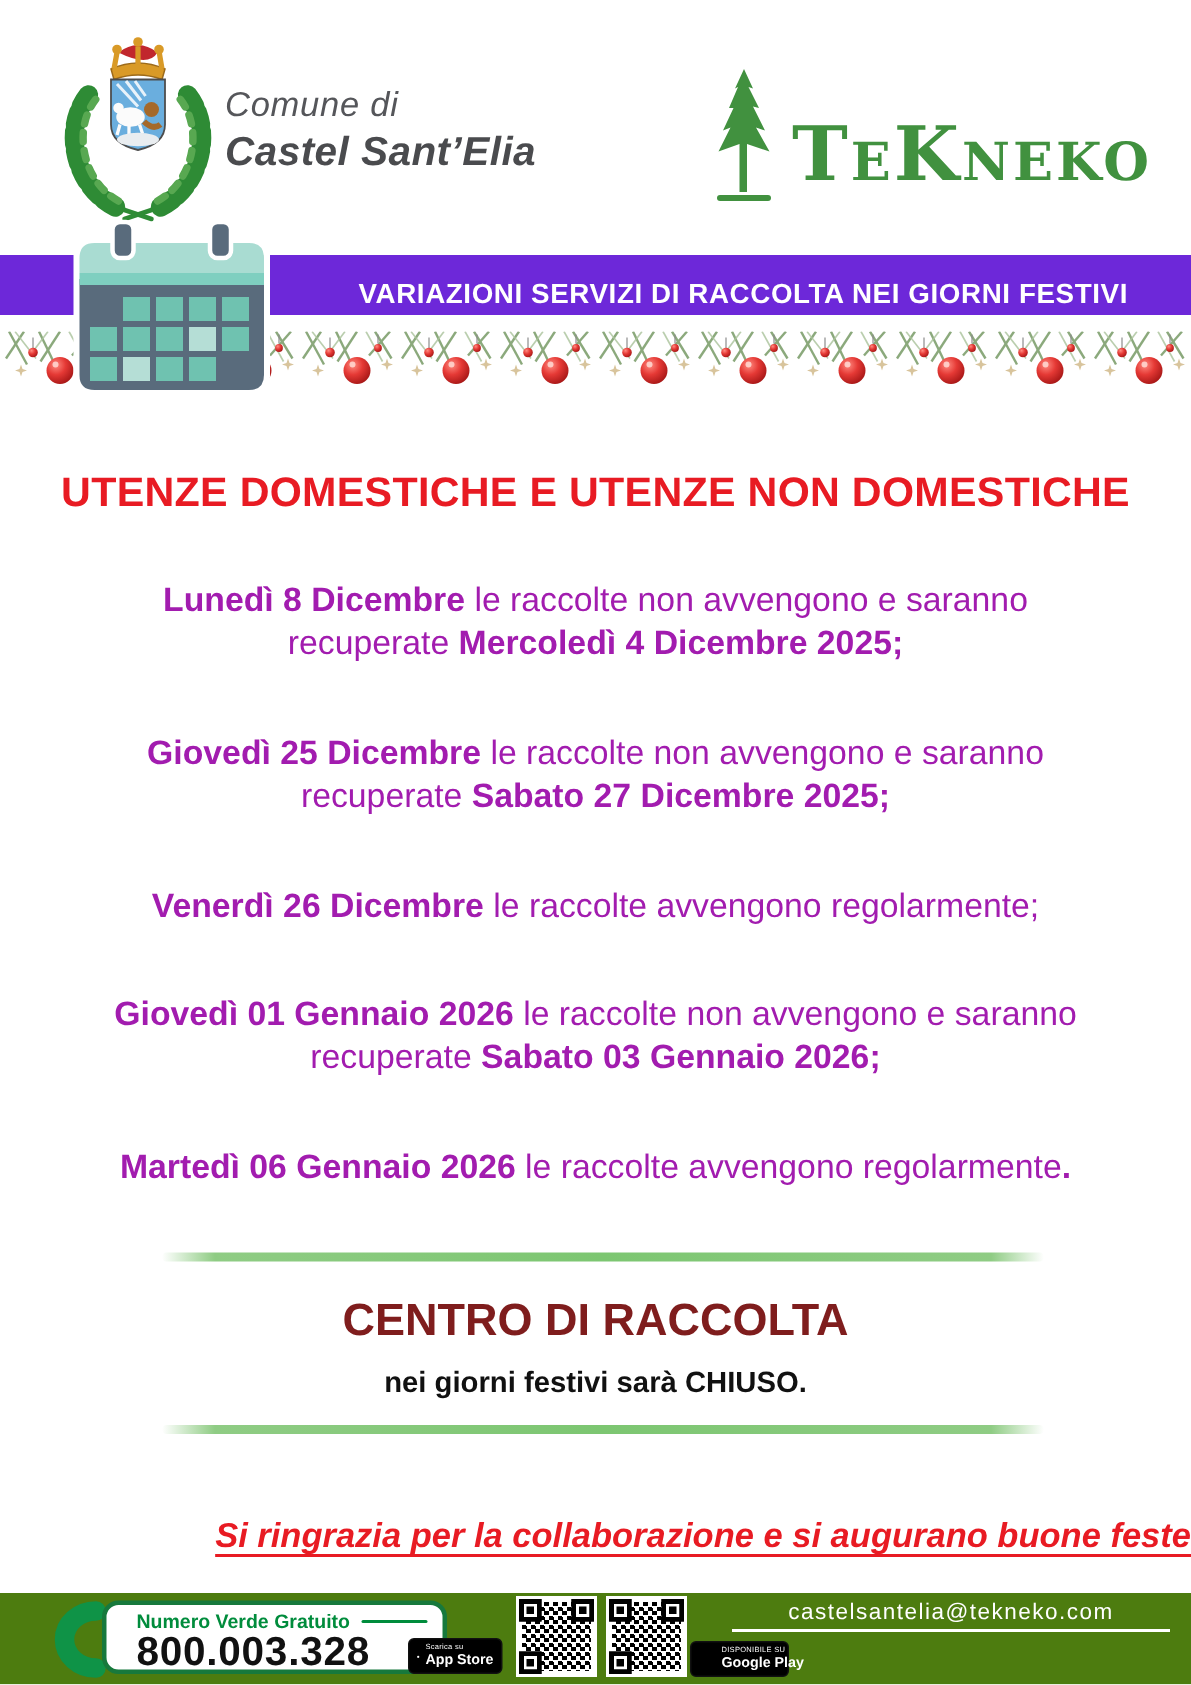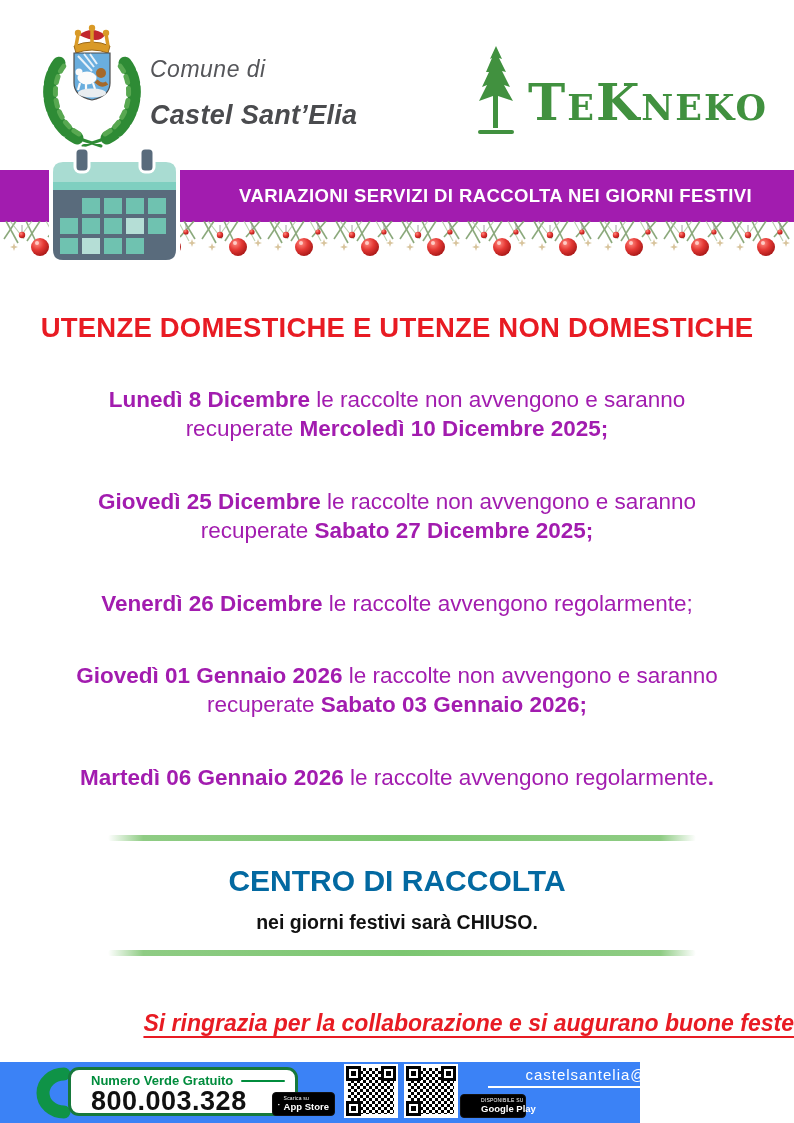--- a/index.html
+++ b/index.html
@@ -3,56 +3,56 @@
 <meta charset="utf-8">
 <style>
   html,body{margin:0;padding:0;background:#fff;}
   .page{position:relative;width:794px;height:1123px;background:#ffffff;overflow:hidden;
         font-family:"Liberation Sans",sans-serif;}
 
   
   .coa{position:absolute;left:33px;top:22px;}
   .muni{position:absolute;left:150px;top:56px;color:#55565a;}
   .muni-1{font-style:italic;font-size:23px;font-weight:400;letter-spacing:.5px;}
-  .muni-2{font-style:italic;font-size:27px;font-weight:700;color:#4a4b4e;margin-top:17px;letter-spacing:.3px;}
+  .muni-2{font-style:italic;font-size:27px;font-weight:700;color:#4a4b4e;margin-top:3px;letter-spacing:.3px;}
   .tekneko{position:absolute;left:474px;top:44px;display:flex;align-items:flex-end;}
   .tk-text{font-family:"DejaVu Serif","Liberation Serif",serif;font-variant:small-caps;
            font-weight:700;font-size:50px;line-height:1;color:#41913f;letter-spacing:2px;margin-left:8px;
            margin-bottom:12px;}
 
   
-  .banner{position:absolute;left:0;top:170px;width:794px;height:52px;background:#a21caf;}
+  .banner{position:absolute;left:0;top:170px;width:794px;height:40px;background:#6d28d9;}
   .banner-text{position:absolute;left:205px;right:8px;top:0;height:52px;line-height:52px;
                text-align:center;color:#fff;font-weight:700;font-size:18.5px;letter-spacing:.4px;}
   .calendar{position:absolute;left:47px;top:146px;z-index:3;}
   .garland{position:absolute;left:0;top:221px;z-index:2;}
 
   
   .section-title{position:absolute;left:0;top:312px;width:794px;text-align:center;
                  color:#e81b23;font-size:27.5px;font-weight:700;letter-spacing:.2px;}
   .sched{position:absolute;left:27px;width:740px;margin:0;text-align:center;color:#a21caf;
          font-size:22.5px;line-height:29px;white-space:pre-line;}
   .sched b{font-weight:700;}
   .p1{top:385px;} .p2{top:487px;} .p3{top:589px;} .p4{top:661px;} .p5{top:763px;}
 
   .divider{position:absolute;left:108px;width:588px;height:6px;border-radius:3px;
            background:linear-gradient(90deg,rgba(143,204,132,0),#8fcc84 6%,#7cc671 50%,#8fcc84 94%,rgba(143,204,132,0));}
   .d1{top:835px;} .d2{top:950px;}
 
   .center-title{position:absolute;left:0;top:864px;width:794px;text-align:center;
-                color:#0369a1;font-size:30px;font-weight:700;}
+                color:#7f1d1d;font-size:30px;font-weight:700;}
   .center-sub{position:absolute;left:0;top:911px;width:794px;text-align:center;
               color:#111;font-size:19.5px;font-weight:700;}
 
   .closing{position:absolute;left:0;top:1010px;width:794px;text-align:right;color:#e81b23;
            font-size:23px;font-weight:700;font-style:italic;
            text-decoration:underline;text-decoration-thickness:2px;text-underline-offset:5px;}
 
   
-  .footer{position:absolute;left:0;top:1062px;width:640px;height:61px;background:#3b82f6;}
+  .footer{position:absolute;left:0;top:1062px;width:794px;height:61px;background:#4d7c0f;}
   .phone-icon{position:absolute;left:34px;top:5px;}
   .phone-box{position:absolute;left:68px;top:5px;width:230px;height:49px;background:#fff;
              border:3px solid #17793c;border-radius:11px;box-sizing:border-box;}
   .phone-label-row{display:flex;align-items:center;margin:3px 10px 0 20px;}
   .phone-label{color:#008c3c;font-weight:700;font-size:13px;white-space:nowrap;}
   .label-line{flex:1;height:2px;background:#008c3c;margin-left:8px;border-radius:2px;}
   .phone-number{margin-left:20px;color:#111;font-weight:700;font-size:27px;line-height:27px;letter-spacing:.5px;}
 
   .store-badge{position:absolute;background:#000;border-radius:4px;color:#fff;display:flex;
                align-items:center;box-sizing:border-box;padding:2px 5px;border:1px solid #111;}
@@ -192,21 +192,21 @@
       <use href="#sprig" x="462"></use>
     <use href="#sprig" x="528"></use>
       <use href="#sprig" x="594"></use>
       <use href="#sprig" x="660"></use>
       <use href="#sprig" x="726"></use>
   </svg>
 
   <div class="section-title">UTENZE DOMESTICHE E UTENZE NON DOMESTICHE</div>
 
   <p class="sched p1"><b>Lunedì 8 Dicembre</b><span> le raccolte non avvengono e saranno
-recuperate </span><b>Mercoledì 10 Dicembre 2025;</b></p>
+recuperate </span><b>Mercoledì 4 Dicembre 2025;</b></p>
 
   <p class="sched p2"><b>Giovedì 25 Dicembre</b><span> le raccolte non avvengono e saranno
 recuperate </span><b>Sabato 27 Dicembre 2025;</b></p>
 
   <p class="sched p3"><b>Venerdì 26 Dicembre</b><span> le raccolte avvengono regolarmente;</span><b></b></p>
 
   <p class="sched p4"><b>Giovedì 01 Gennaio 2026</b><span> le raccolte non avvengono e saranno
 recuperate </span><b>Sabato 03 Gennaio 2026;</b></p>
 
   <p class="sched p5"><b>Martedì 06 Gennaio 2026</b><span> le raccolte avvengono regolarmente</span><b>.</b></p>

